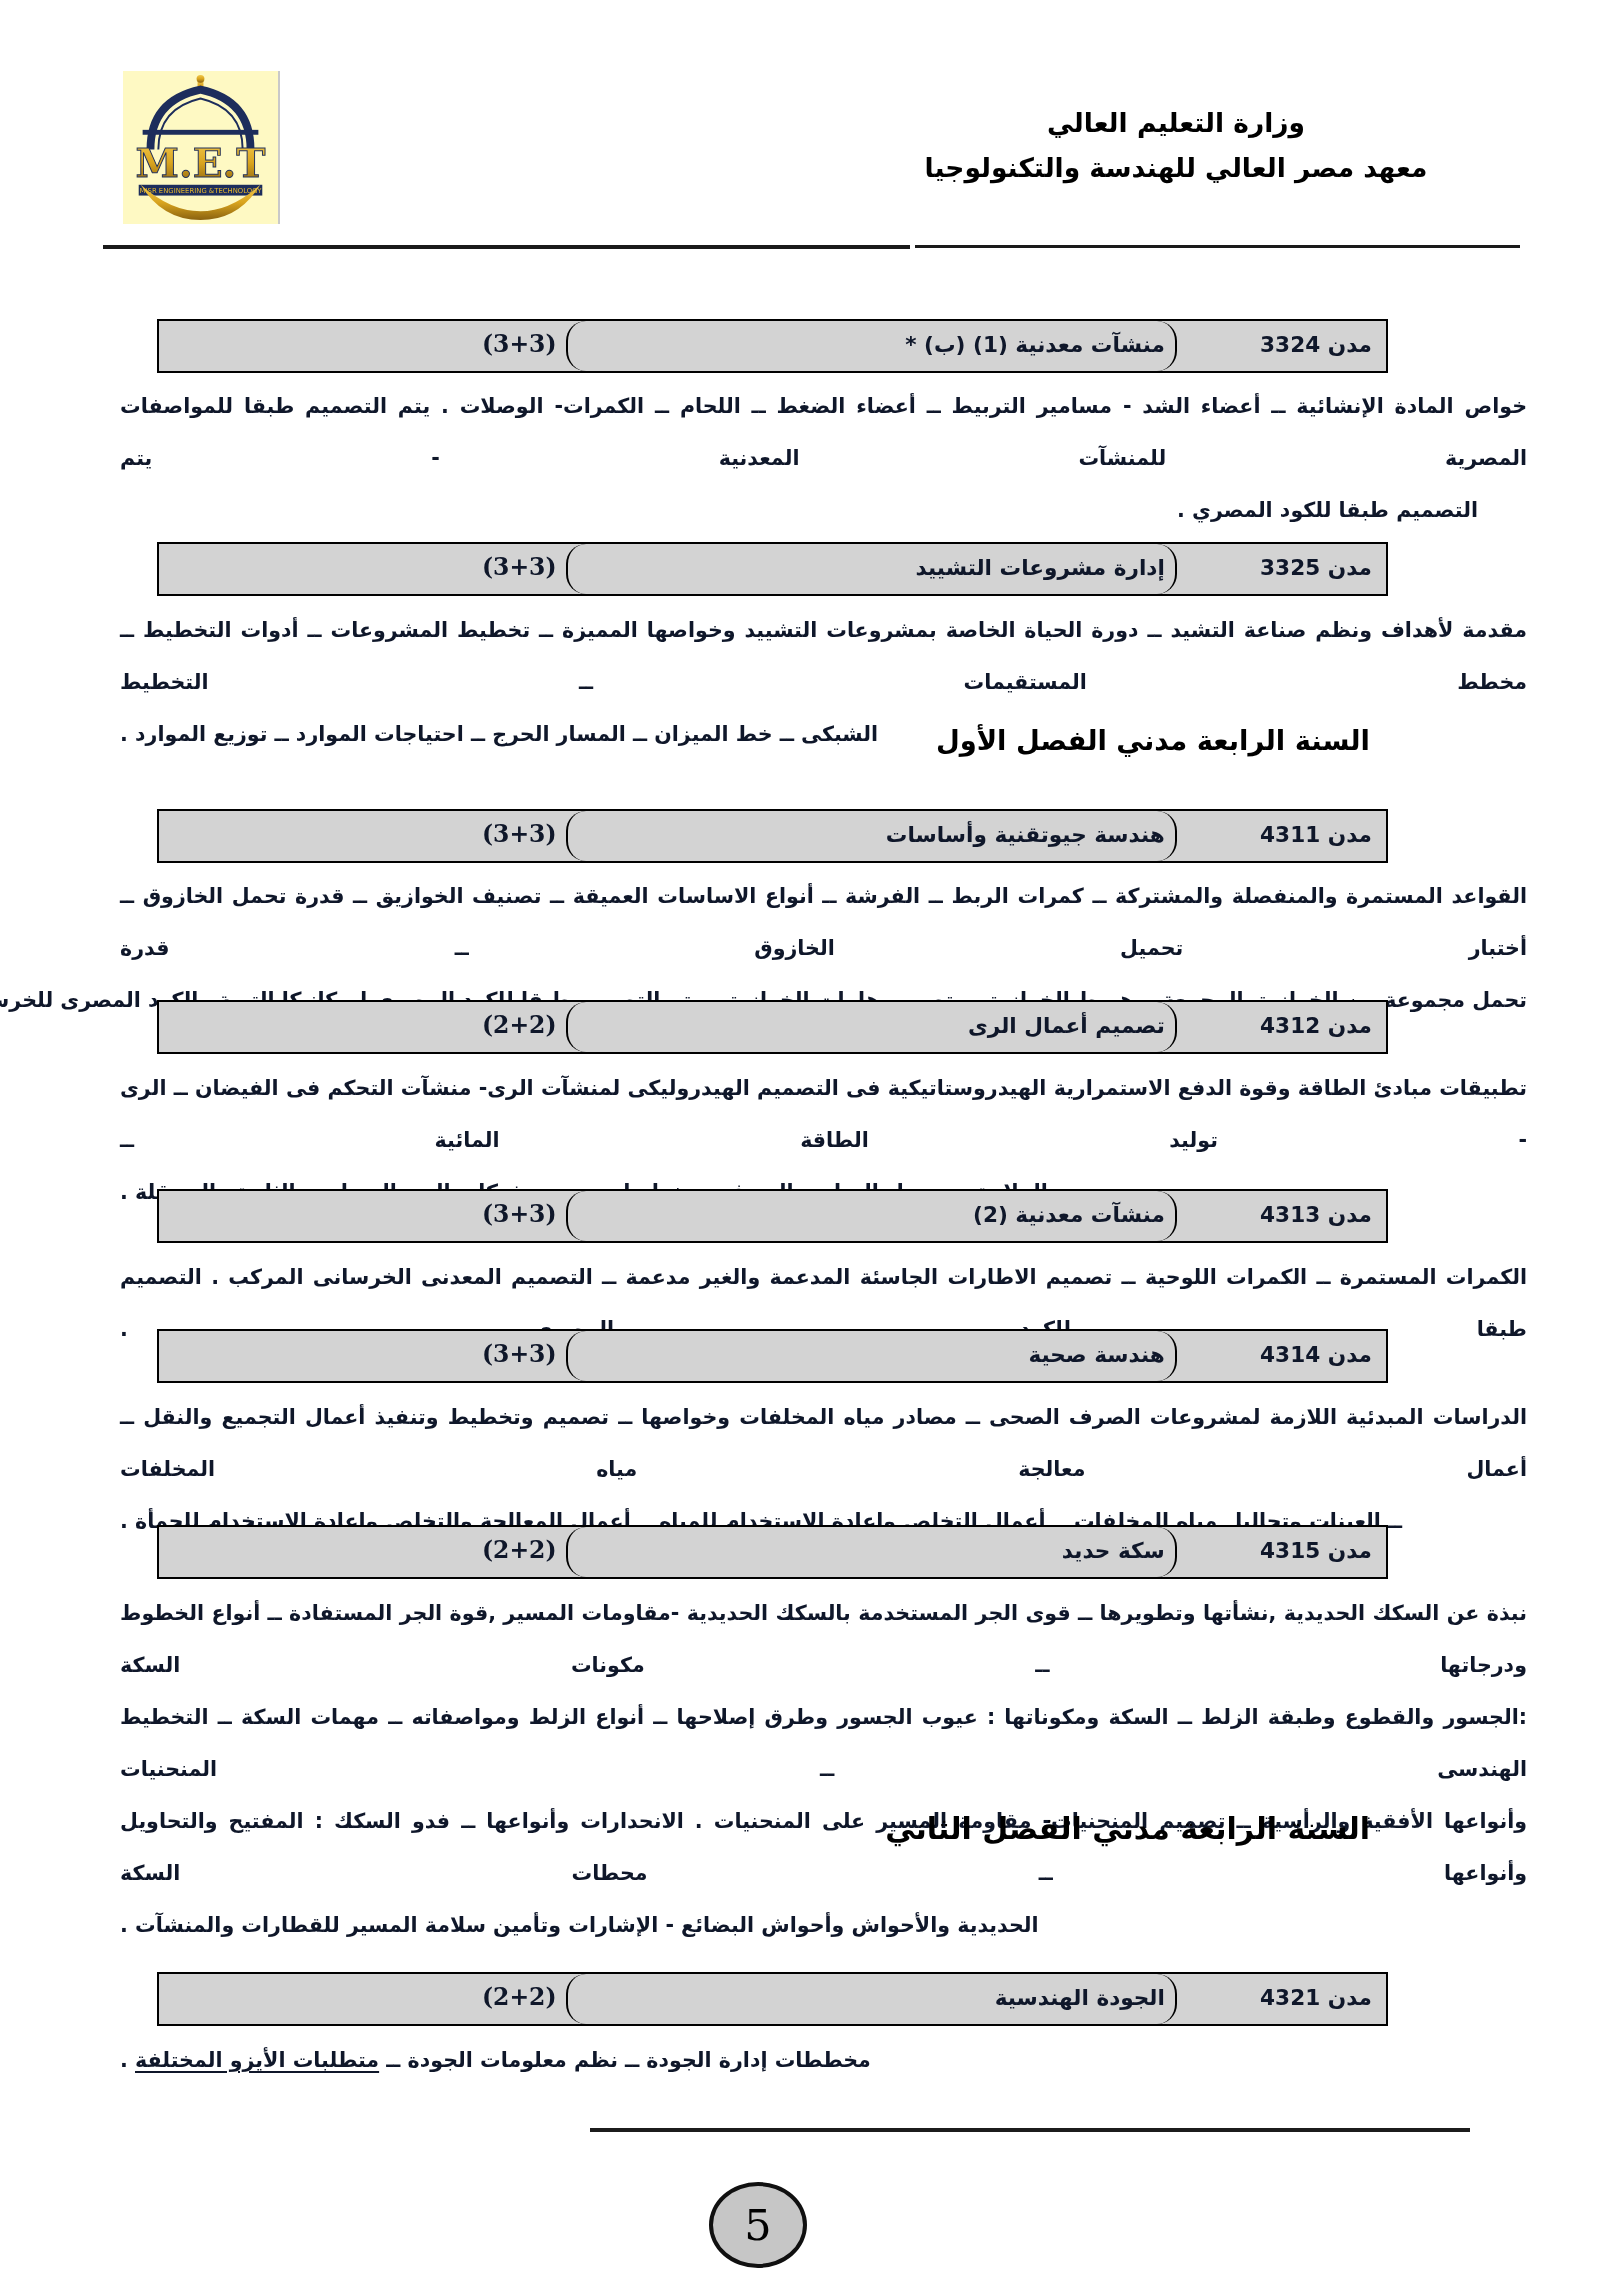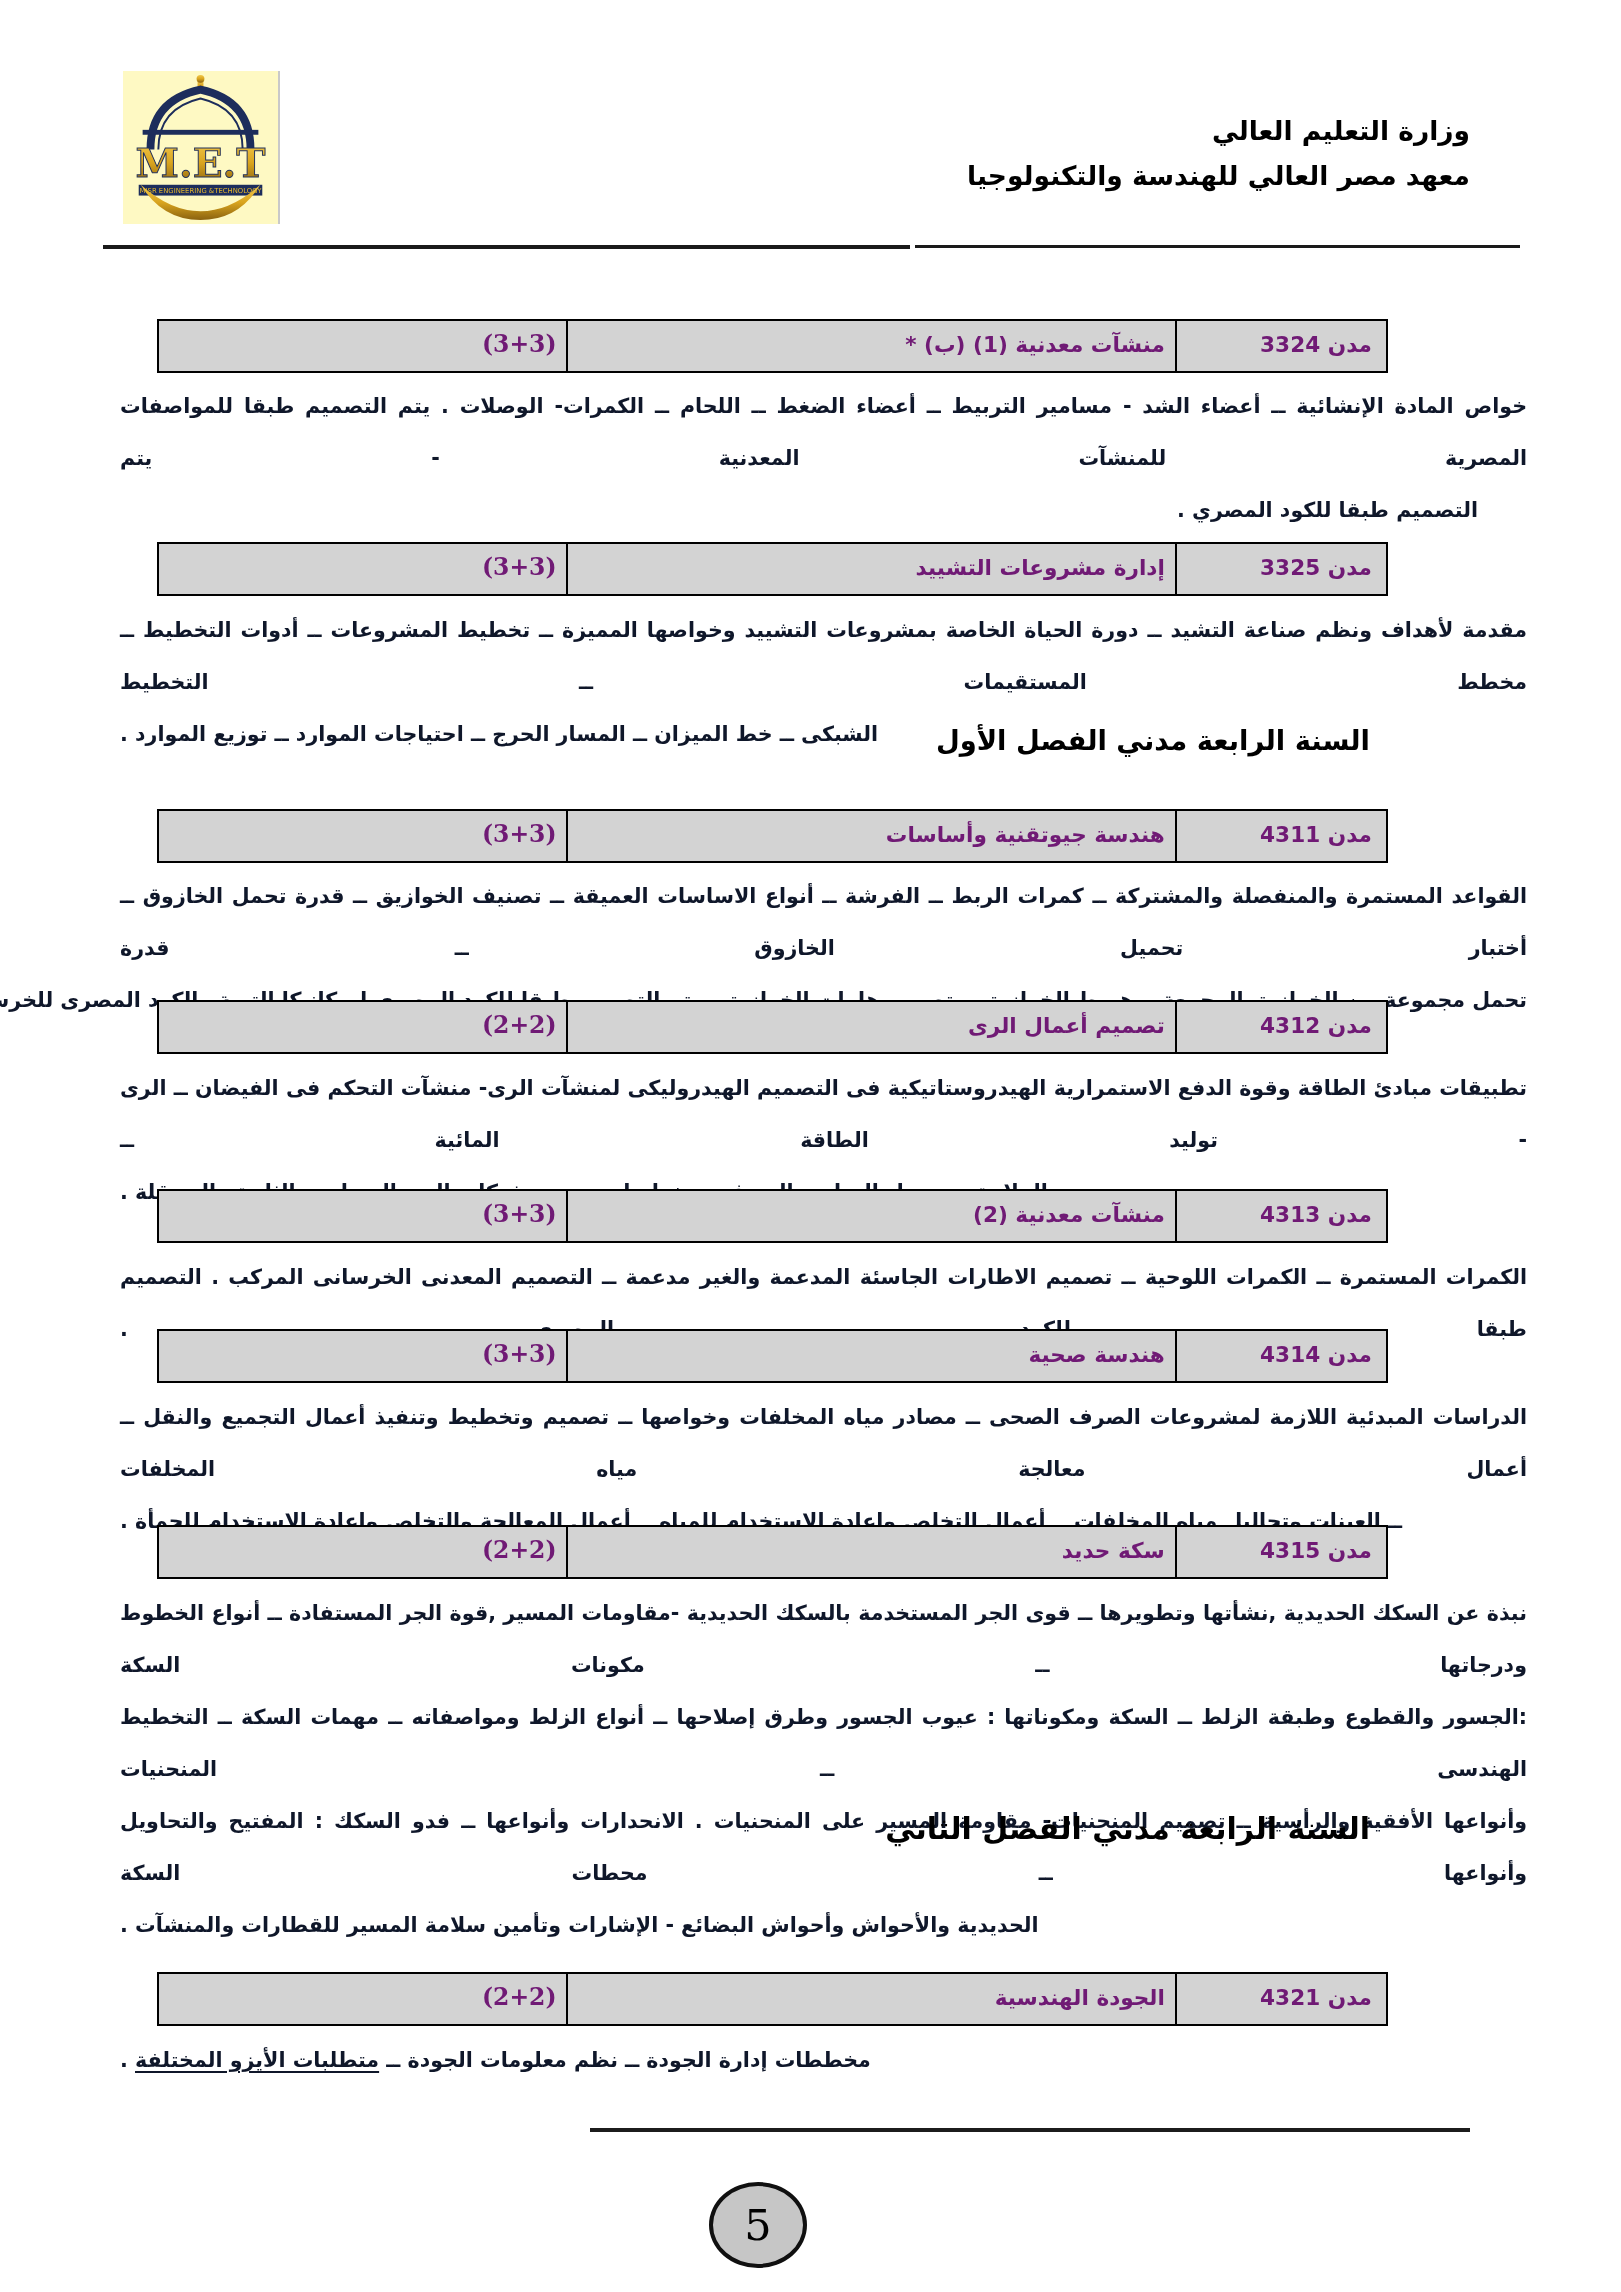--- a/index.html
+++ b/index.html
@@ -2,32 +2,32 @@
 <html lang="ar"><head>
 <meta charset="utf-8">
 <style>
   html,body{margin:0;padding:0;background:#888;}
   .page{
     position:relative; width:1621px; height:2293px; background:#ffffff;
     font-family:"DejaVu Sans", sans-serif; overflow:hidden;
   }
   
   .logo-box{position:absolute; left:123px; top:71px; width:155px; height:153px; background:#fef9c3; border-right:2px solid #c9c9c9;}
-  .hdr-text{position:absolute; left:882px; top:108px; width:588px; direction:rtl;}
+  .hdr-text{position:absolute; left:882px; top:100px; width:588px; text-align:center; direction:rtl;}
   .hdr-line1{font-size:26.5px; font-weight:bold; color:#000; line-height:45px;}
   .hdr-line2{font-size:26.5px; font-weight:bold; color:#000; line-height:45px;}
   .rule-a{position:absolute; left:103px; top:245px; width:807px; height:3.9px; background:#1a1a1a;}
   .rule-b{position:absolute; left:915px; top:245px; width:605px; height:2.9px; background:#1a1a1a;}
   
   .crow{
     position:absolute; left:157px; width:1231px; height:54px;
     display:flex; direction:rtl; background:#d3d3d3;
     border:2px solid #000; border-bottom-width:2.9px; box-sizing:border-box;
   }
-  .cell{box-sizing:border-box; height:100%; line-height:47px; font-weight:bold; color:#701a75; text-align:right; overflow:hidden;}
+  .cell{box-sizing:border-box; height:100%; line-height:47px; font-weight:bold; color:#0f172a; text-align:right; overflow:hidden;border-radius:20px;}
   .cell.code{width:210px; padding-right:14px; font-size:21.6px;}
   .cell.name{width:613px; padding-right:10px; font-size:21.6px; border-left:2px solid #000;}
   .cell.name{border-right:2px solid #000;}
   .cell.creds{width:409px; padding-right:9.8px; font-size:23.5px; font-family:"DejaVu Serif", serif; direction:ltr; text-align:right;}
   
   .desc{position:absolute; left:120px; width:1407px; direction:rtl;}
   .dline{font-size:20.6px; font-weight:bold; color:#0f172a; line-height:52px; white-space:nowrap;}
   .dline.stretch{white-space:normal; text-align:justify; text-align-last:justify;}
   .dline.center{text-align:left;}
   .dline.right{text-align:right; padding-right:49px;}

